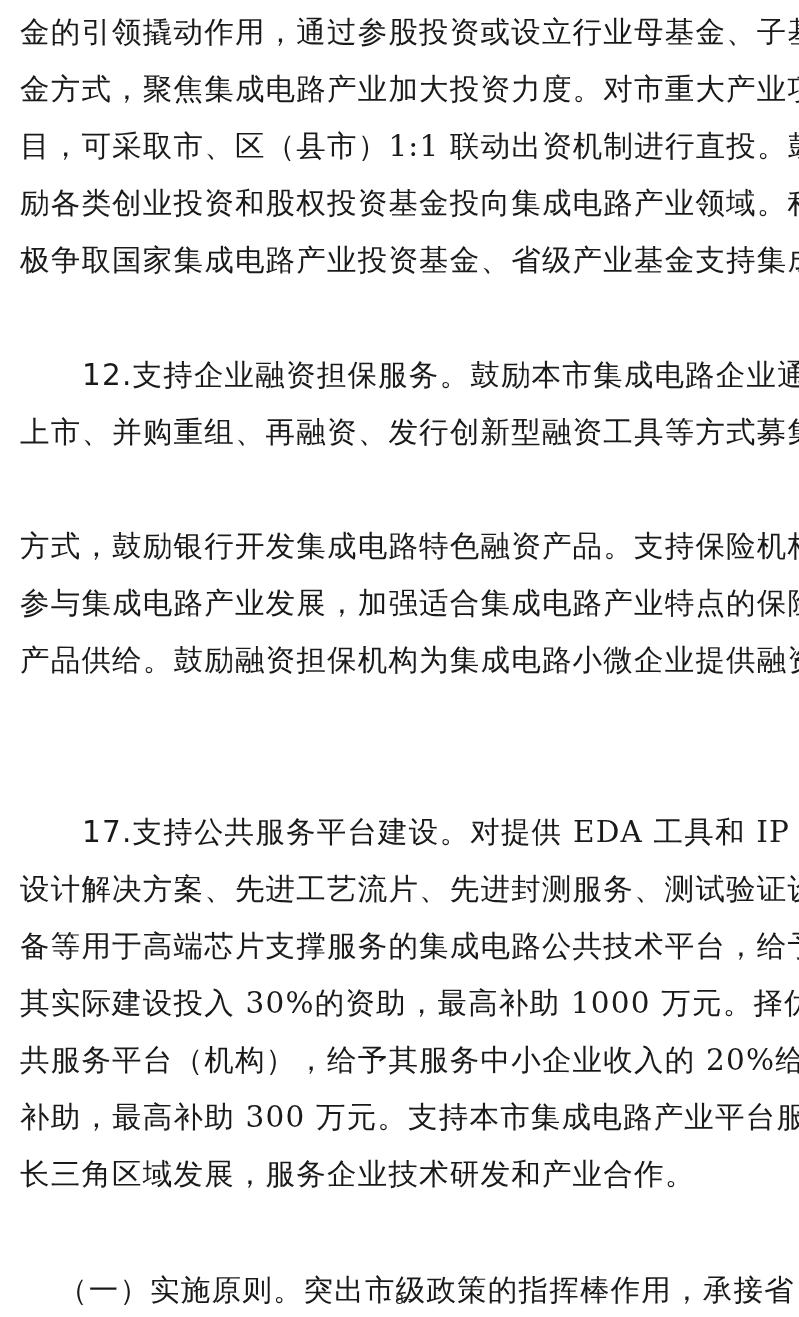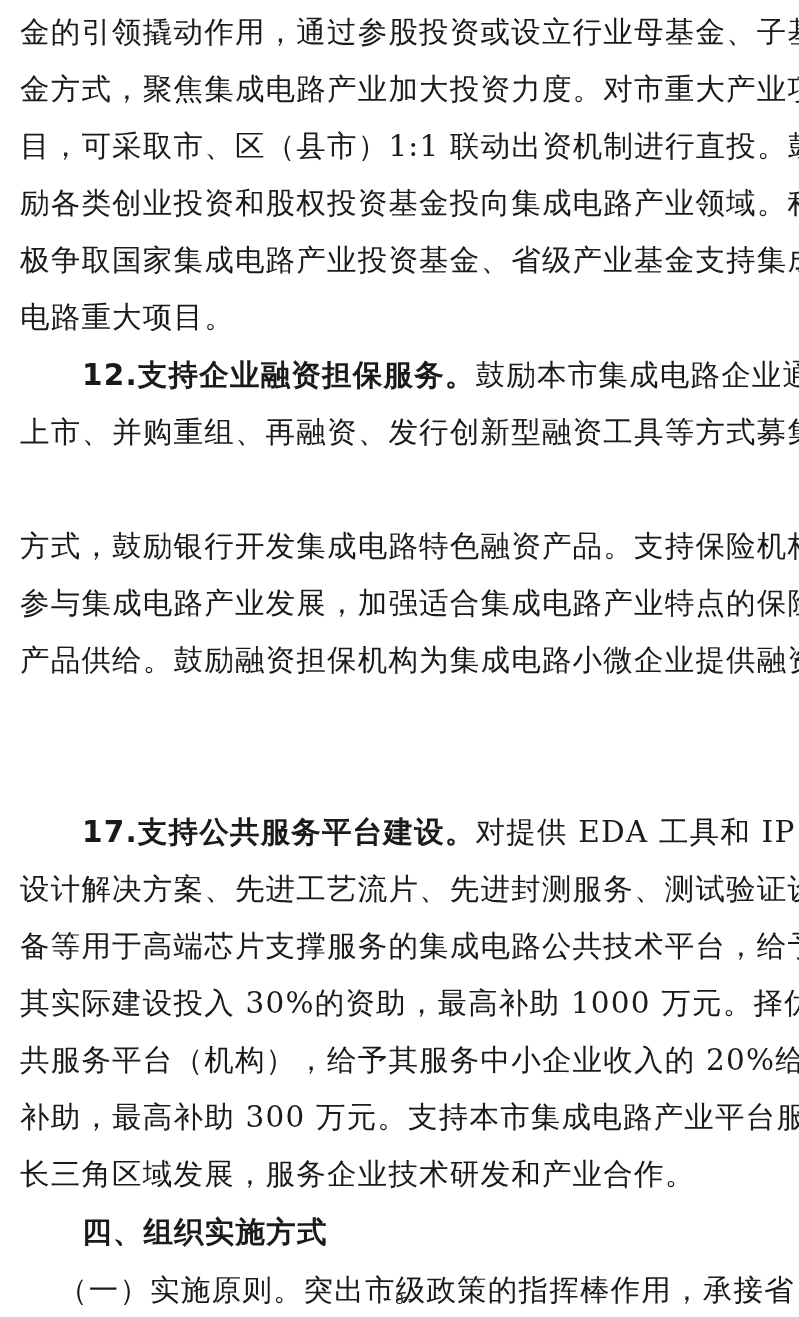--- a/index.html
+++ b/index.html
@@ -2,52 +2,50 @@
 <html><head>
   <meta charset="utf-8">
   <style>
     html, body { margin: 0; padding: 0; background: #ffffff; }
     body { width: 799px; height: 1317px; position: relative; overflow: hidden;
       font-family: "DejaVu Serif", "Liberation Serif", serif; color: #1a1a1a; }
     .page { position: absolute; left: 0; top: 0; width: 799px; height: 1317px; }
     .line { position: absolute; left: 20px; width: 760px; height: 40px; line-height: 40px;
       font-size: 29.5px; white-space: nowrap; letter-spacing: 1.2px; }
     .indent { left: 82px; width: 700px; }
-    .bold { font-weight: bold; font-family: "DejaVu Sans", "Liberation Sans", sans-serif; }
+    .bold { font-weight: normal; font-family: "DejaVu Sans", "Liberation Sans", sans-serif; }
     .heading { font-family: "DejaVu Sans", "Liberation Sans", sans-serif; font-weight: bold; }
     .footer { position: absolute; top: 1290px; left: 0; width: 799px; text-align: center;
       font-size: 15px; font-family: "Liberation Sans", sans-serif; color: #222; }
   </style>
 </head>
 <body>
 
 <div class="page">
   <div class="line" style="top:12px">金的引领撬动作用，通过参股投资或设立行业母基金、子基</div>
   <div class="line" style="top:69px">金方式，聚焦集成电路产业加大投资力度。对市重大产业项</div>
   <div class="line" style="top:126px">目，可采取市、区（县市）1:1 联动出资机制进行直投。鼓</div>
   <div class="line" style="top:183px">励各类创业投资和股权投资基金投向集成电路产业领域。积</div>
   <div class="line" style="top:240px">极争取国家集成电路产业投资基金、省级产业基金支持集成</div>
-  <div class="line" style="top:297px">电路重大项目。</div>
 
   <div class="line indent" style="top:355px">
     <span class="bold">12.支持企业融资担保服务。</span><span>鼓励本市集成电路企业通过</span>
   </div>
   <div class="line" style="top:412px">上市、并购重组、再融资、发行创新型融资工具等方式募集</div>
   <div class="line" style="top:526px">方式，鼓励银行开发集成电路特色融资产品。支持保险机构</div>
   <div class="line" style="top:583px">参与集成电路产业发展，加强适合集成电路产业特点的保险</div>
   <div class="line" style="top:640px">产品供给。鼓励融资担保机构为集成电路小微企业提供融资</div>
 
 
   <div class="line indent" style="top:812px">
     <span class="bold">17.支持公共服务平台建设。</span><span>对提供 EDA 工具和 IP 核、</span>
   </div>
   <div class="line" style="top:869px">设计解决方案、先进工艺流片、先进封测服务、测试验证设</div>
   <div class="line" style="top:926px">备等用于高端芯片支撑服务的集成电路公共技术平台，给予</div>
   <div class="line" style="top:983px">其实际建设投入 30%的资助，最高补助 1000 万元。择优对公</div>
   <div class="line" style="top:1040px">共服务平台（机构），给予其服务中小企业收入的 20%给予</div>
   <div class="line" style="top:1097px">补助，最高补助 300 万元。支持本市集成电路产业平台服务</div>
   <div class="line" style="top:1154px">长三角区域发展，服务企业技术研发和产业合作。</div>
 
-  <div class="line indent heading" style="top:1160px; margin-top:52px">四、组织实施方式</div>
   <div class="line indent" style="top:1218px; margin-top:52px; left:58px">（一）实施原则。突出市级政策的指挥棒作用，承接省</div>
 
   <div class="footer">- 8 -</div>
 </div>
 
 </body></html>

